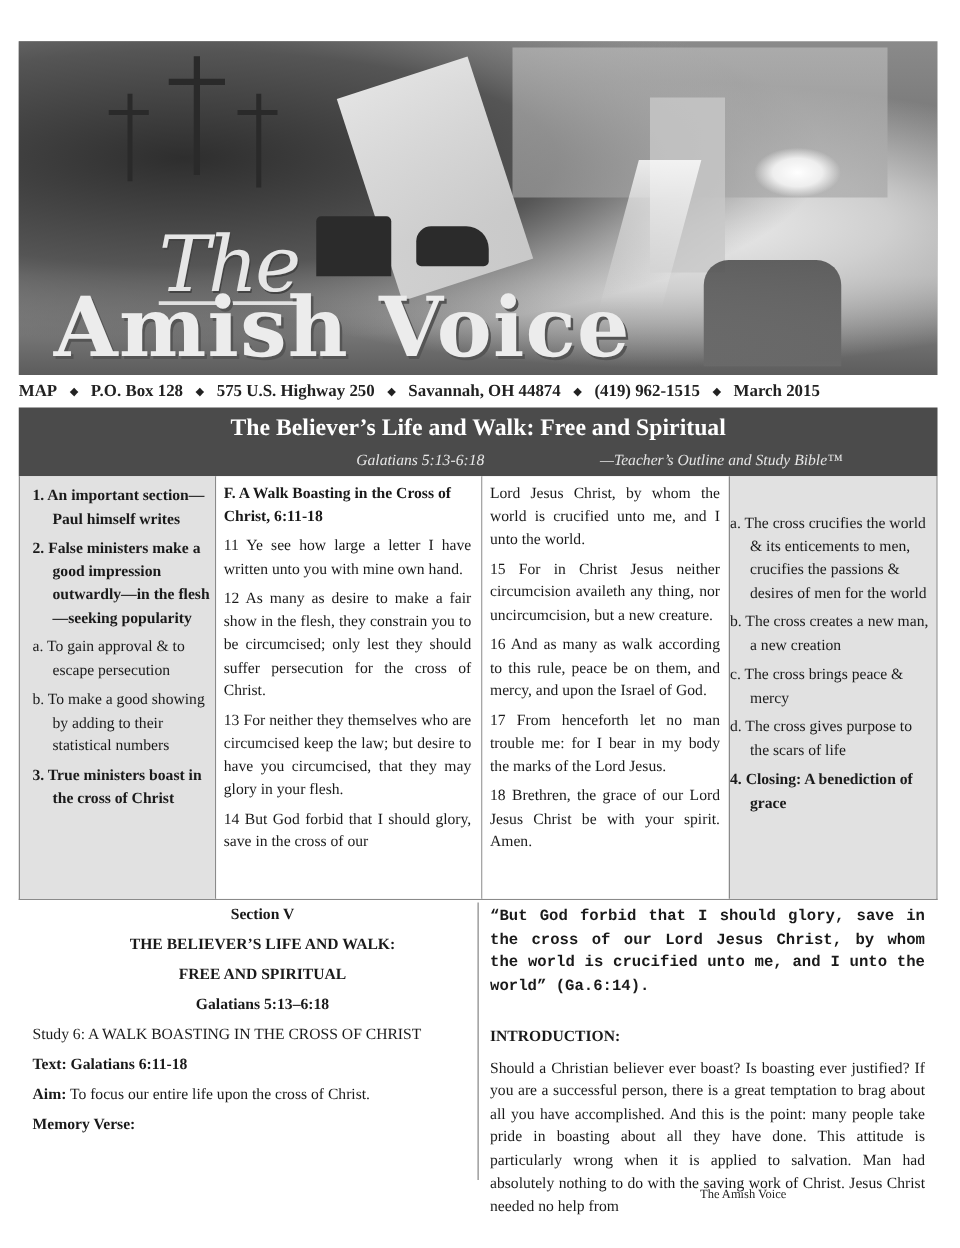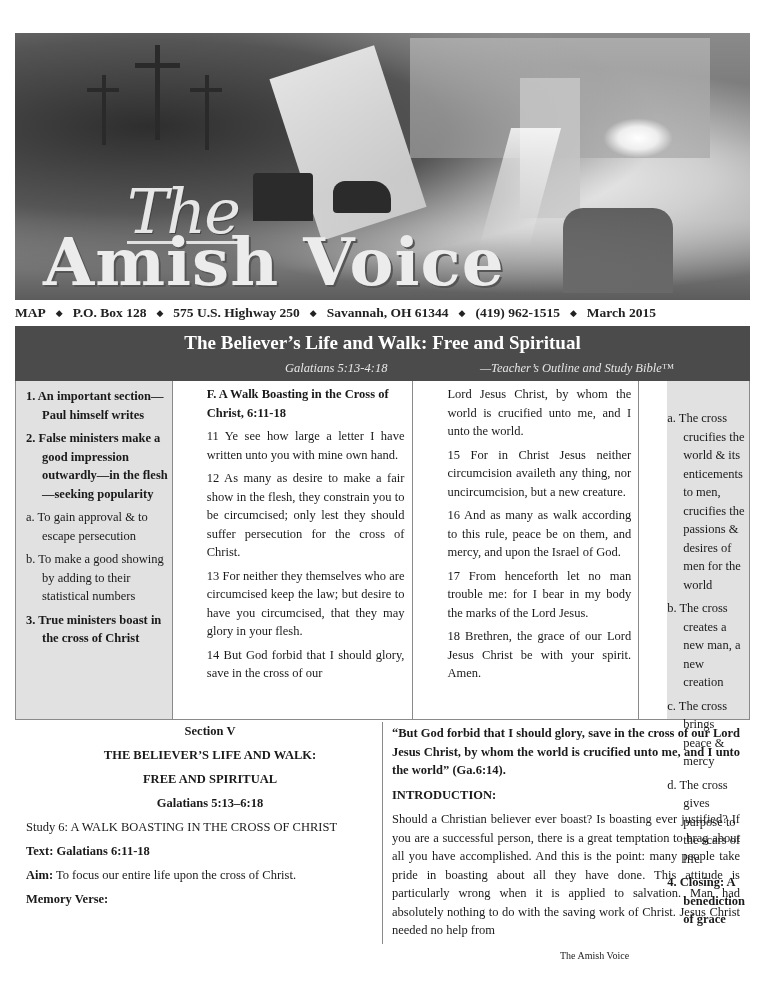--- a/index.html
+++ b/index.html
@@ -46,38 +46,38 @@
   }
   .infobar .dot { font-size: 9px; }
   .titlebar {
     position: absolute; left: 15px; top: 326px; width: 735px; height: 55px; background: #4b4b4b; color: #fff;
   }
   .titlebar .main-title { position: absolute; left: 0; right: 0; top: 6px; text-align: center; font-weight: bold; font-size: 19px; }
   .titlebar .sub { position: absolute; top: 35px; left: 270px; font-style: italic; font-size: 12.5px; color: #e8e8e8; }
   .titlebar .sub2 { position: absolute; top: 35px; left: 465px; font-style: italic; font-size: 12.5px; color: #e5e5e5; }
   .grid {
     position: absolute; left: 15px; top: 381px; width: 735px; height: 339px;
-    border: 1px solid #8a8a8a; border-top: none; box-sizing: border-box; display: flex; gap: 28px;
+    border: 1px solid #8a8a8a; border-top: none; box-sizing: border-box; display: flex;
   }
   .col { box-sizing: border-box; height: 100%; font-size: 12.5px; line-height: 18.5px; }
   .col-outline { width: 157px; background: #e1e1e1; border-right: 1px solid #8a8a8a; padding: 6px 4px 0 10px; }
   .col-verse1 { width: 213px; background: #fff; border-right: 1px solid #8a8a8a; padding: 4px 8px 0 6px; }
   .col-verse2 { width: 198px; background: #fff; border-right: 1px solid #8a8a8a; padding: 4px 7px 0 6px; }
   .col-points { flex: 1; background: #e1e1e1; padding: 28px 4px 0 0; }
   .item { margin-bottom: 5px; }
   .hang { padding-left: 16px; text-indent: -16px; }
   .b { font-weight: bold; }
   .just { text-align: justify; margin-bottom: 5px; }
   .lower-left { position: absolute; left: 26px; top: 722px; width: 368px; font-size: 12.5px; line-height: 18px; }
   .lower-left .center { text-align: center; font-weight: bold; margin-bottom: 6px; }
   .lower-left .para { margin-bottom: 6px; }
   .lower-left .study { padding-left: 54px; text-indent: -54px; font-weight: normal; margin-bottom: 6px; }
   .divider { position: absolute; left: 382px; top: 722px; width: 1px; height: 222px; background: #8a8a8a; }
   .lower-right { position: absolute; left: 392px; top: 724px; width: 348px; font-size: 12.5px; line-height: 18.5px; }
-  .lower-right .memory { font-weight: bold; text-align: justify; margin-bottom: 6px; }
+  .lower-right .memory { font-weight: bold; text-align: justify; margin-bottom: 22px; font-family: Liberation Mono, monospace; }
   .lower-right .intro-h { font-weight: bold; margin-bottom: 6px; }
   .lower-right .intro { text-align: justify; }
   .footer { position: absolute; left: 560px; top: 950px; font-size: 10px; color: #222; }
 </style>
 </head>
 <body>
 
 <div class="banner">
   <div class="city"></div>
   <div class="gate"></div>
@@ -97,30 +97,30 @@
   <div class="logo-main">Amish Voice</div>
 </div>
 
 <div class="infobar">
   <span>MAP</span>
   <span class="dot">◆</span>
   <span>P.O. Box 128</span>
   <span class="dot">◆</span>
   <span>575 U.S. Highway 250</span>
   <span class="dot">◆</span>
-  <span>Savannah, OH 61344</span>
+  <span>Savannah, OH 44874</span>
   <span class="dot">◆</span>
   <span>(419) 962-1515</span>
   <span class="dot">◆</span>
   <span>March 2015</span>
 </div>
 
 <div class="titlebar">
   <div class="main-title">The Believer’s Life and Walk: Free and Spiritual</div>
-  <div class="sub">Galatians 5:13-4:18</div>
+  <div class="sub">Galatians 5:13-6:18</div>
   <div class="sub2">—Teacher’s Outline and Study Bible™</div>
 </div>
 
 <div class="grid">
   <div class="col col-outline">
     <div class="item hang b">1. An important section— Paul himself writes</div>
     <div class="item hang b">2. False ministers make a good impression outwardly—in the flesh—seeking popularity</div>
     <div class="item hang">a. To gain approval &amp; to escape persecution</div>
     <div class="item hang">b. To make a good showing by adding to their statistical numbers</div>
     <div class="item hang b">3. True ministers boast in the cross of Christ</div>

